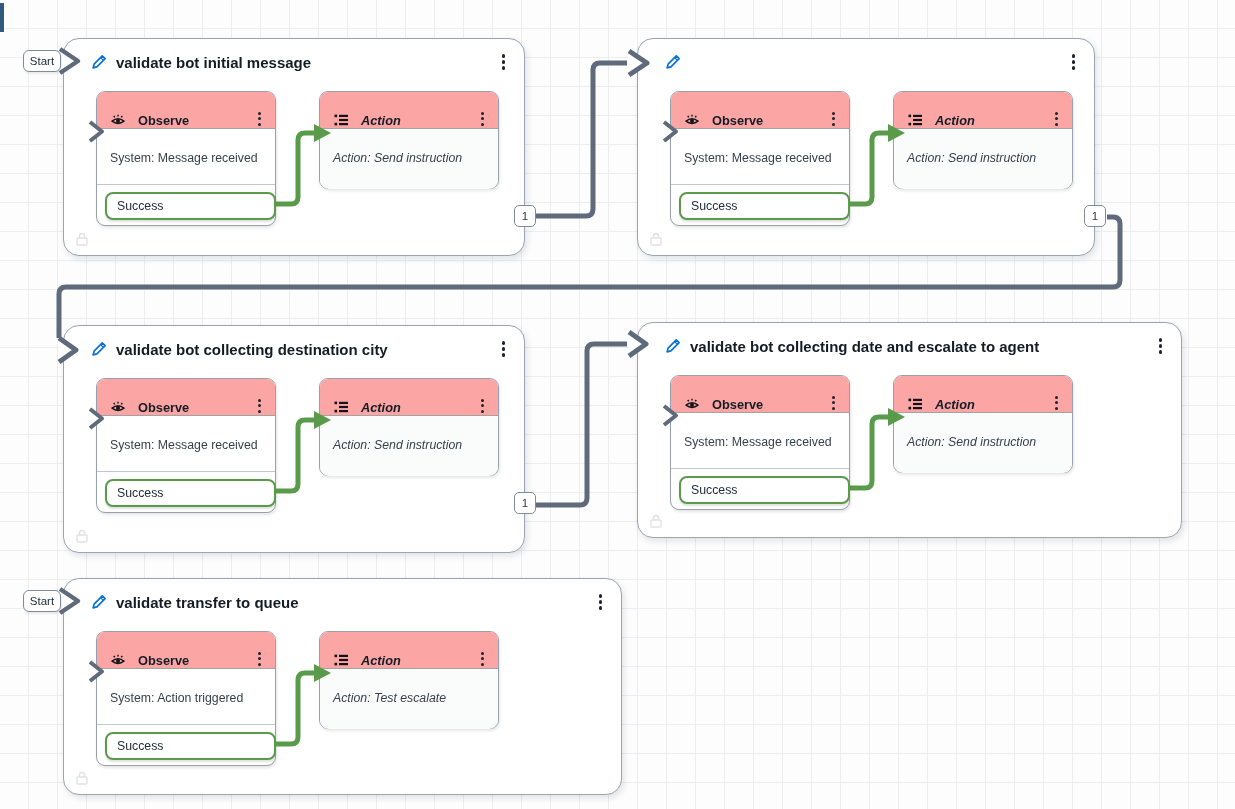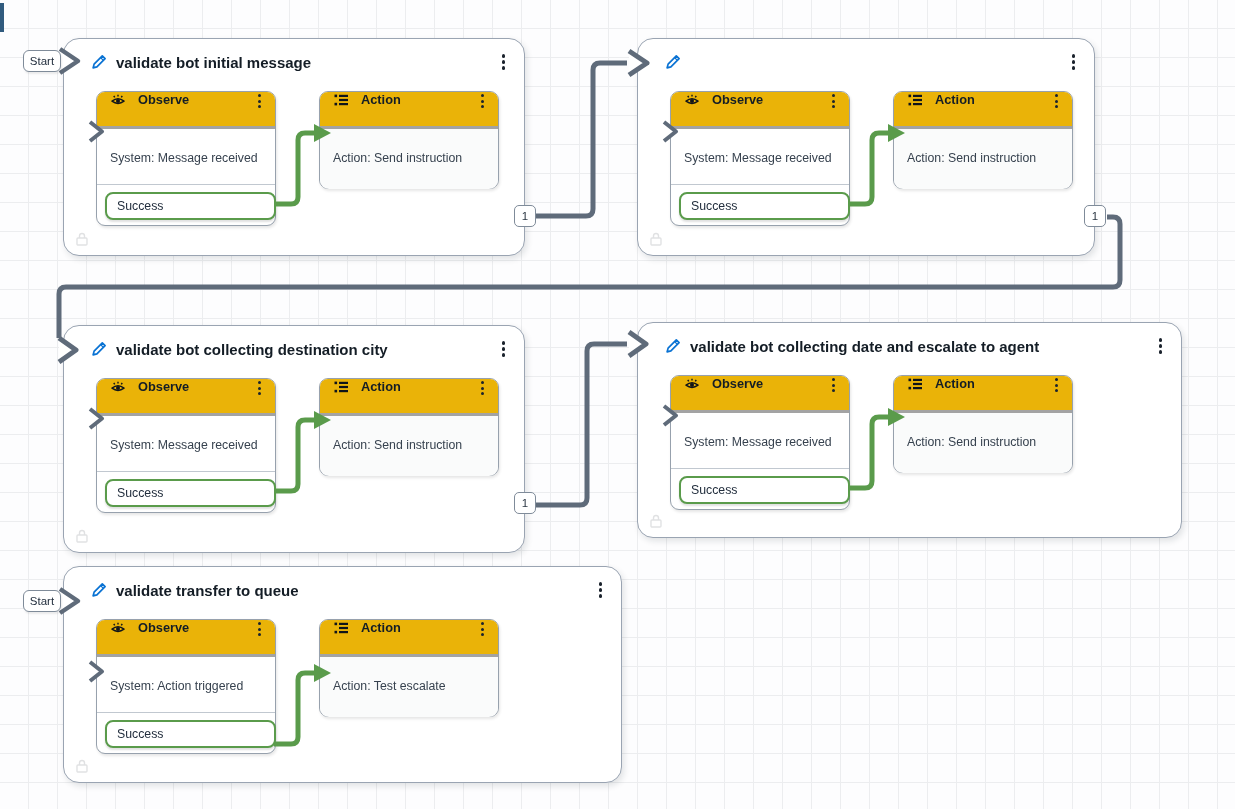--- a/index.html
+++ b/index.html
@@ -17,23 +17,23 @@
     position:absolute;background:#fff;border:1px solid #9aa4b2;border-radius:16px;
     box-shadow:2px 3px 6px rgba(20,30,40,.12);z-index:1;box-sizing:border-box;
   }
   .block-head{position:absolute;left:27px;top:12px;right:15px;height:22px;display:flex;align-items:center;gap:9px;}
   .block-title{font-size:15px;font-weight:700;color:#141d26;white-space:nowrap;cursor:pointer;}
   .kebab{background:none;border:none;padding:2px 4px;margin-left:auto;cursor:pointer;display:flex;flex-direction:column;gap:2.6px;align-items:center;}
   .kebab i{width:3px;height:3px;border-radius:50%;background:#1b232d;display:block;}
   .block-kebab i{width:3.4px;height:3.4px;gap:3px;}
   .card{position:absolute;background:#fff;border:1px solid #97a1ad;border-radius:9px;box-shadow:1px 2px 3px rgba(0,0,0,.10);box-sizing:border-box;}
   .card-observe{left:32px;top:52px;width:180px;height:135px;}
-  .card-action{left:255px;top:52px;width:180px;height:98px;}
-  .card-head{height:37px;box-sizing:border-box;display:flex;align-items:flex-start;gap:12px;
-    padding:0 10px 0 13px;background:#eab308;border-bottom:3px solid #a3a3a3;border-radius:8px 8px 0 0;}
+  .card-action{left:255px;top:52px;width:180px;height:98px;font-style:italic;}
+  .card-head{height:37px;box-sizing:border-box;display:flex;align-items:flex-end;gap:12px;
+    padding:0 10px 0 13px;background:#fca5a5;border-bottom:1px solid #a3a3a3;border-radius:8px 8px 0 0;}
   .card-title{font-size:12.8px;font-weight:700;color:#141d26;}
   .card-body{padding:21px 12px 0 13px;font-size:12.3px;color:#37424f;line-height:16px;height:34px;}
   .card-action .card-body{background:#fafbfb;border-radius:0 0 9px 9px;height:60px;box-sizing:border-box;}
   .port-area{border-top:1px solid #c1c8d0;padding-top:7px;}
   .port{
     margin-left:8px;width:171px;height:28px;box-sizing:border-box;background:#fff;
     border:2px solid var(--green,#5a9b4b);border-radius:8px;font-size:12.3px;color:#232f3e;
     line-height:24px;padding-left:10px;box-shadow:0 2px 2px rgba(0,0,0,.12);cursor:pointer;
   }
   .icon{display:inline-flex;align-items:center;justify-content:center;flex:0 0 auto;}
@@ -348,21 +348,21 @@
       <div class="card-body">Action: Send instruction</div>
     </div>
 
     <span class="lock icon">
       <svg width="14" height="14" viewBox="0 0 14 14">
           <rect x="2" y="6" width="10" height="7" rx="1" fill="none" stroke="#1b232d" stroke-width="1.4"></rect>
           <path d="M4.5 6 V4 a2.5 2.5 0 0 1 5 0 V6" fill="none" stroke="#1b232d" stroke-width="1.4"></path>
         </svg>
     </span>
   </div>
-    <div class="block" style="left: 63px; top: 566px; width: 559px; height: 217px; padding-left: 20px;">
+    <div class="block" style="left: 63px; top: 578px; width: 559px; height: 217px; padding-left: 20px;">
     <div class="block-head">
       <span class="icon">
         <svg width="16" height="16" viewBox="0 0 16 16">
             <path d="M11.3 1.9 14.1 4.7 5.9 12.9 2.1 13.9 3.1 10.1 Z" fill="none" stroke="var(--accent,#0972d3)" stroke-width="1.7" stroke-linejoin="round"></path>
             <line x1="9.6" y1="3.6" x2="12.4" y2="6.4" stroke="var(--accent,#0972d3)" stroke-width="1.3"></line>
           </svg>
       </span>
       <span class="block-title">validate transfer to queue</span>
       <button class="kebab block-kebab">
           <i></i>

